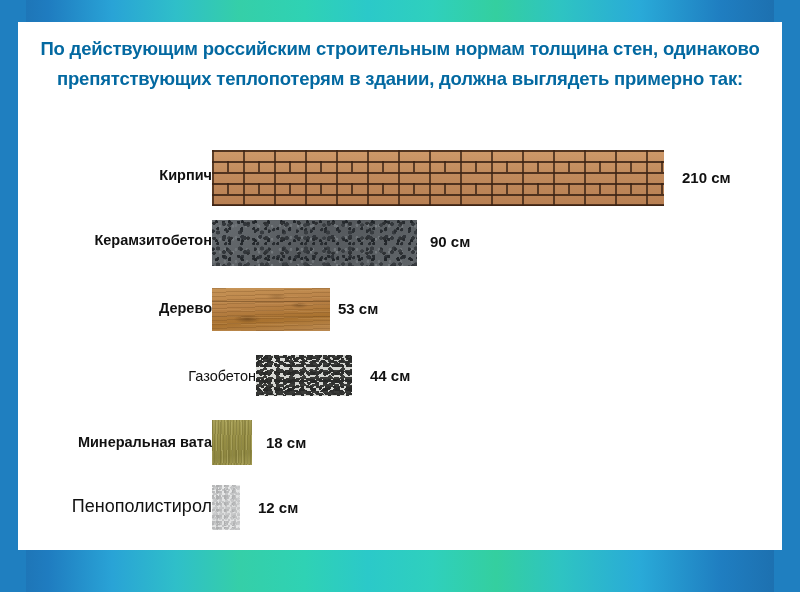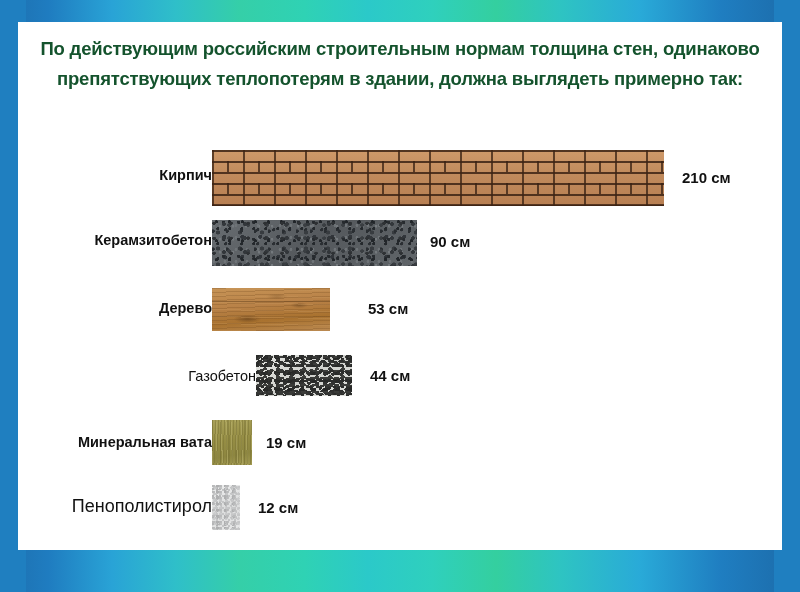--- a/index.html
+++ b/index.html
@@ -56,21 +56,21 @@
     overflow: hidden;
   }
 
   
   #title {
     position: absolute;
     left: 0;
     top: 12px;
     width: 764px;
     text-align: center;
-    color: #14532d;
+    color: #0369a1;
     font-family: "Liberation Sans", sans-serif;
     font-weight: bold;
     font-size: 18.5px;
     line-height: 30px;
     letter-spacing: -0.2px;
   }
   #title .line { display: block; white-space: nowrap; }
 
   
   #chart {
@@ -276,33 +276,33 @@
 
       <div class="row" style="top:198px;height:48px;">
         <div class="cat-label" style="top:12px;">Керамзитобетон</div>
         <div class="bar tex-lecaconc" style="top:0px;width:205px;height:46px;"></div>
         <div class="val-label" style="left:412px;top:13px;">90 см</div>
       </div>
 
       <div class="row" style="top:266px;height:44px;">
         <div class="cat-label" style="top:12px;">Дерево</div>
         <div class="bar tex-wood" style="top:0px;width:118px;height:43px;"></div>
-        <div class="val-label" style="left:350px;top:12px;">53 см</div>
+        <div class="val-label" style="left:320px;top:12px;">53 см</div>
       </div>
 
       <div class="row" style="top:333px;height:42px;margin-left:44px;">
         <div class="cat-label norm" style="top:13px;">Газобетон</div>
         <div class="bar tex-aerconc" style="top:0px;width:96px;height:41px;"></div>
         <div class="val-label" style="left:308px;top:12px;text-align:right;">44 см</div>
       </div>
 
       <div class="row" style="top:398px;height:46px;">
         <div class="cat-label" style="top:14px;">Минеральная вата</div>
         <div class="bar tex-minwool" style="top:0px;width:40px;height:45px;"></div>
-        <div class="val-label" style="left:248px;top:14px;">19 см</div>
+        <div class="val-label" style="left:248px;top:14px;">18 см</div>
       </div>
 
       <div class="row" style="top:463px;height:46px;">
         <div class="cat-label big" style="top:11px;">Пенополистирол</div>
         <div class="bar tex-eps" style="top:0px;width:28px;height:45px;"></div>
         <div class="val-label" style="left:240px;top:14px;">12 см</div>
       </div>
 
     </div>
   </div>

